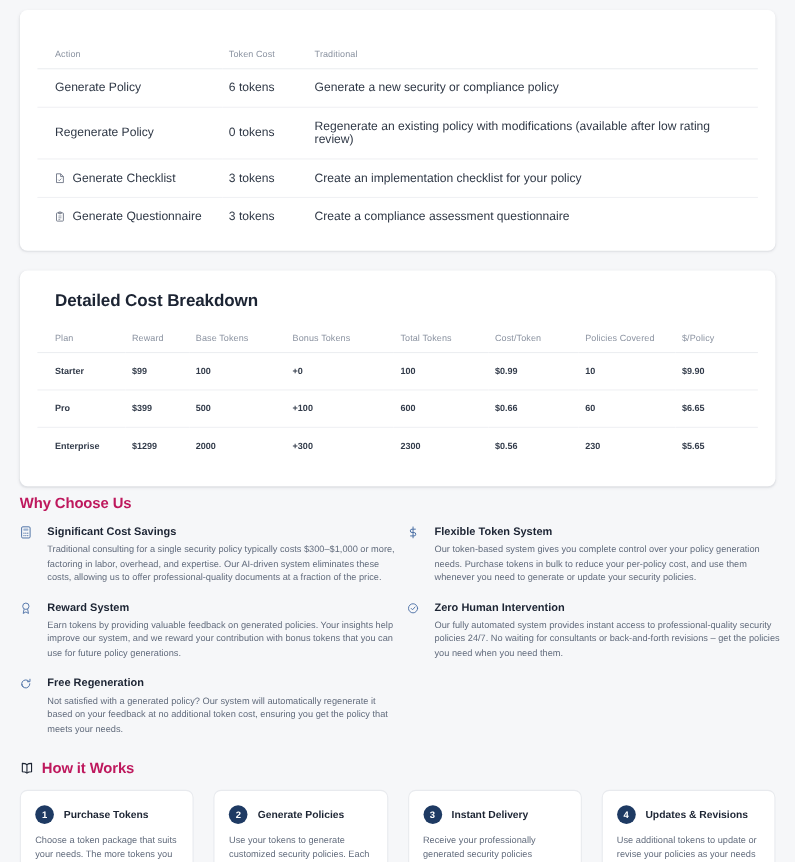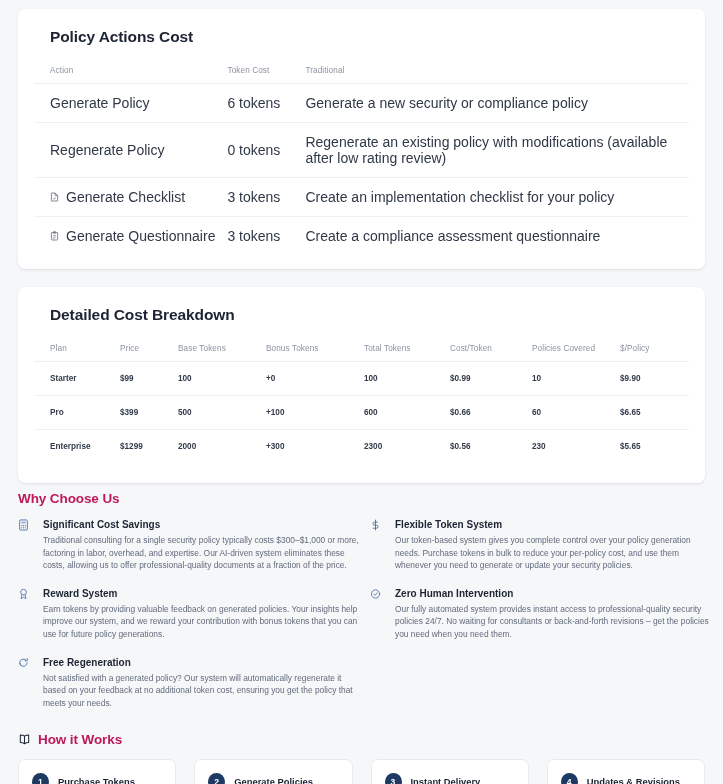--- a/index.html
+++ b/index.html
@@ -59,21 +59,21 @@
     text-align: left;
     font-size: 8.2px;
     font-weight: normal;
     color: #8b93a1;
     padding: 6px 6px 8px 6px;
     white-space: nowrap;
     letter-spacing: 0.1px;
   }
   thead tr { border-bottom: 1px solid #eceef1; }
   tbody td {
-    font-size: 14px;
+    font-size: 11px;
     color: #2f3846;
     padding: 11px 6px 11px 6px;
     border-bottom: 1px solid #f0f1f4;
     white-space: nowrap;
   }
   tbody tr:last-child td { border-bottom: none; }
   td.cell-desc { white-space: normal; }
 
   #policy-actions-table th:nth-child(1),
   #policy-actions-table td:nth-child(1) { width: 168px; padding-left: 16px; }
@@ -183,21 +183,20 @@
   }
 
   svg { display: block; }
 </style>
 </head>
 <body>
 
 <div class="page">
 
   <div class="card" id="policy-actions-card">
-    <div class="card-title">Policy Actions Cost</div>
     <table id="policy-actions-table">
       <thead>
         <tr>
           <th>Action</th>
           <th>Token Cost</th>
           <th>Traditional</th>
         </tr>
       </thead>
       <tbody>
         <tr>
@@ -253,21 +252,21 @@
       </tbody>
     </table>
   </div>
 
   <div class="card" id="cost-breakdown-card">
     <div class="card-title">Detailed Cost Breakdown</div>
     <table id="cost-table">
       <thead>
         <tr>
           <th>Plan</th>
-          <th>Price</th>
+          <th>Reward</th>
           <th>Base Tokens</th>
           <th>Bonus Tokens</th>
           <th>Total Tokens</th>
           <th>Cost/Token</th>
           <th>Policies Covered</th>
           <th>$/Policy</th>
         </tr>
       </thead>
       <tbody>
         <tr>

